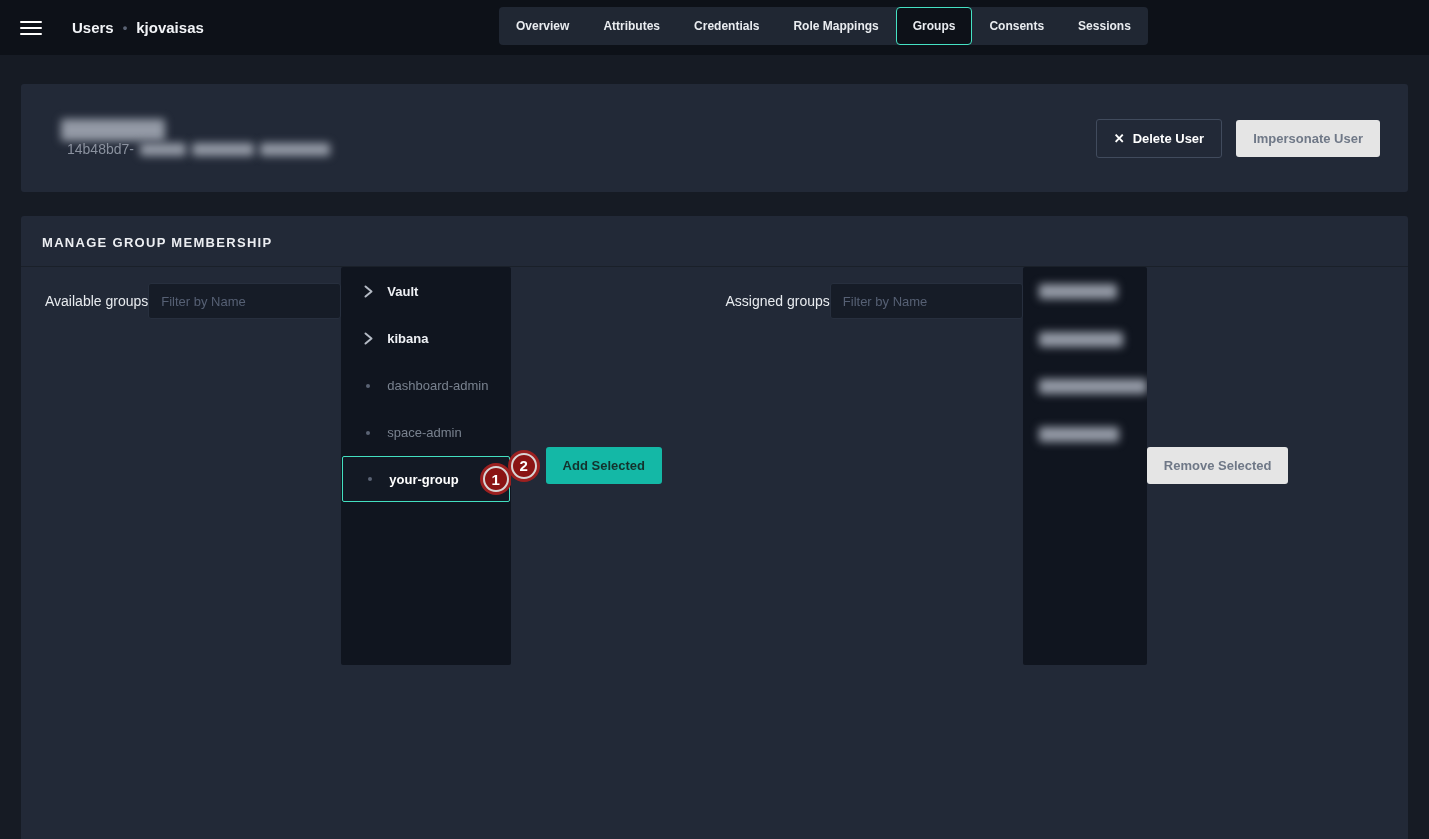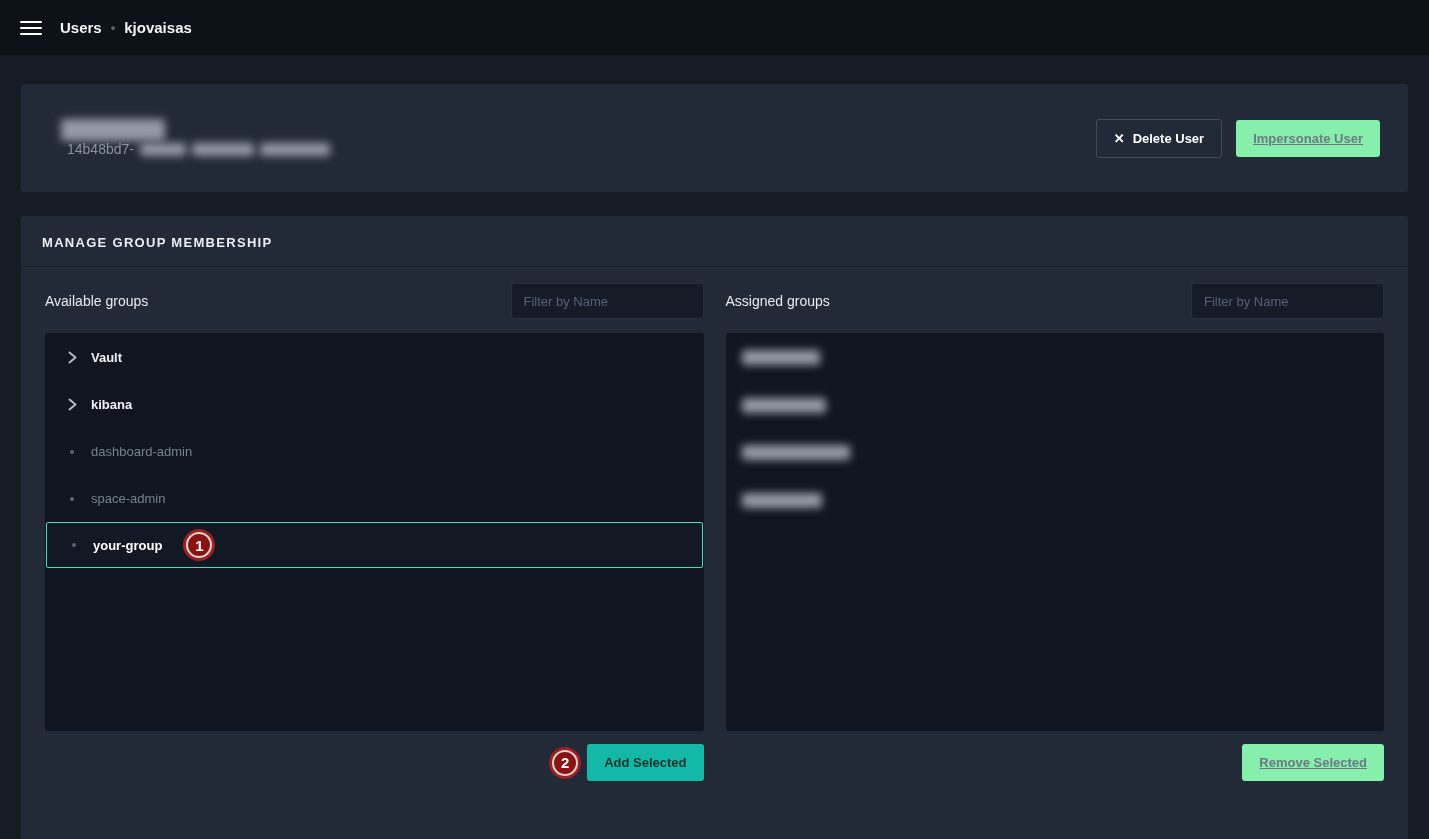--- a/index.html
+++ b/index.html
@@ -12,21 +12,21 @@
   }
   .page { width:1429px; height:839px; position:relative; }
 
   
   .topbar {
     height:55px; background:#0d1118;
     display:flex; align-items:center; position:relative;
   }
   .hamburger { margin-left:20px; width:22px; cursor:pointer; }
   .hamburger span { display:block; height:2px; background:#ffffff; margin:4px 0; border-radius:1px; }
-  .breadcrumb { display:flex; align-items:center; margin-left:18px; font-size:15px; font-weight:bold; color:#f2f4f7; }
+  .breadcrumb { display:flex; align-items:center; margin-left:30px; font-size:15px; font-weight:bold; color:#f2f4f7; }
   .breadcrumb .sep { color:#5a6374; margin:0 9px; font-size:13px; }
   .tabstrip {
     position:absolute; left:499px; top:7px;
     display:flex; align-items:stretch;
     background:#202733; border-radius:4px; height:38px;
   }
   .tab {
     display:flex; align-items:center; padding:0 16px;
     font-size:12px; font-weight:bold; color:#e9ecf0;
     border:1px solid transparent; border-radius:4px; cursor:pointer;
@@ -50,33 +50,33 @@
   .user-id-line .blurbar { height:13px; margin-left:6px; }
   .b1 { width:46px; } .b2 { width:62px; } .b3 { width:70px; }
   .user-actions { display:flex; align-items:center; gap:14px; }
   .btn {
     font-family:"Liberation Sans", sans-serif;
     font-size:13px; font-weight:bold; border-radius:3px;
     padding:11px 17px; cursor:pointer; border:none;
     display:inline-flex; align-items:center; gap:8px;
   }
   .btn-outline { background:transparent; border:1px solid #414b5d; color:#ffffff; }
-  .btn-disabled { background:#86efac; color:#6f7887; cursor:default;text-decoration:underline; }
+  .btn-disabled { background:#e5e5e5; color:#6f7887; cursor:default; }
   .btn-primary { background:#14b8a6; color:#14322d; }
   .x-icon { font-size:13px; font-weight:bold; }
 
   
   .panel { margin-top:24px; height:728px; }
   .panel-header {
     padding:19px 21px 16px 21px;
     font-size:13px; font-weight:bold; letter-spacing:1.3px;
     color:#eceef2; border-bottom:1px solid #1a2029;
   }
   .panel-body { display:flex; gap:22px; padding:0 24px; }
-  .col { flex:1; min-width:0; display:flex; flex-direction:column; }
+  .col { flex:1; min-width:0; display:flex; flex-direction:row; }
   .col-head {
     display:flex; justify-content:space-between; align-items:center;
     margin:16px 0 14px 0; height:36px;
   }
   .col-title { font-size:14px; color:#e8ebef; }
   .filter-input {
     width:193px; height:36px; background:#161c27;
     border:1px solid #272f3e; border-radius:3px;
     color:#ced2da; font-size:13px; padding:0 12px;
     font-family:"Liberation Sans", sans-serif; outline:none;
@@ -125,20 +125,29 @@
   <div class="topbar">
     <div class="hamburger">
       <span></span>
         <span></span>
         <span></span>
     </div>
     <div class="breadcrumb">
       <span>Users</span>
       <span class="sep">•</span>
       <span>kjovaisas</span>
+    </div>
+    <div class="tabstrip">
+      <div class="tab">Overview</div>
+      <div class="tab">Attributes</div>
+      <div class="tab">Credentials</div>
+      <div class="tab">Role Mappings</div>
+      <div class="tab active">Groups</div>
+      <div class="tab">Consents</div>
+      <div class="tab">Sessions</div>
     </div>
   </div>
 
   <div class="content">
 
     <div class="card user-card">
       <div>
         <span class="blurbar user-name-blur"></span>
         <div class="user-id-line">
           <span>14b48bd7-</span>

